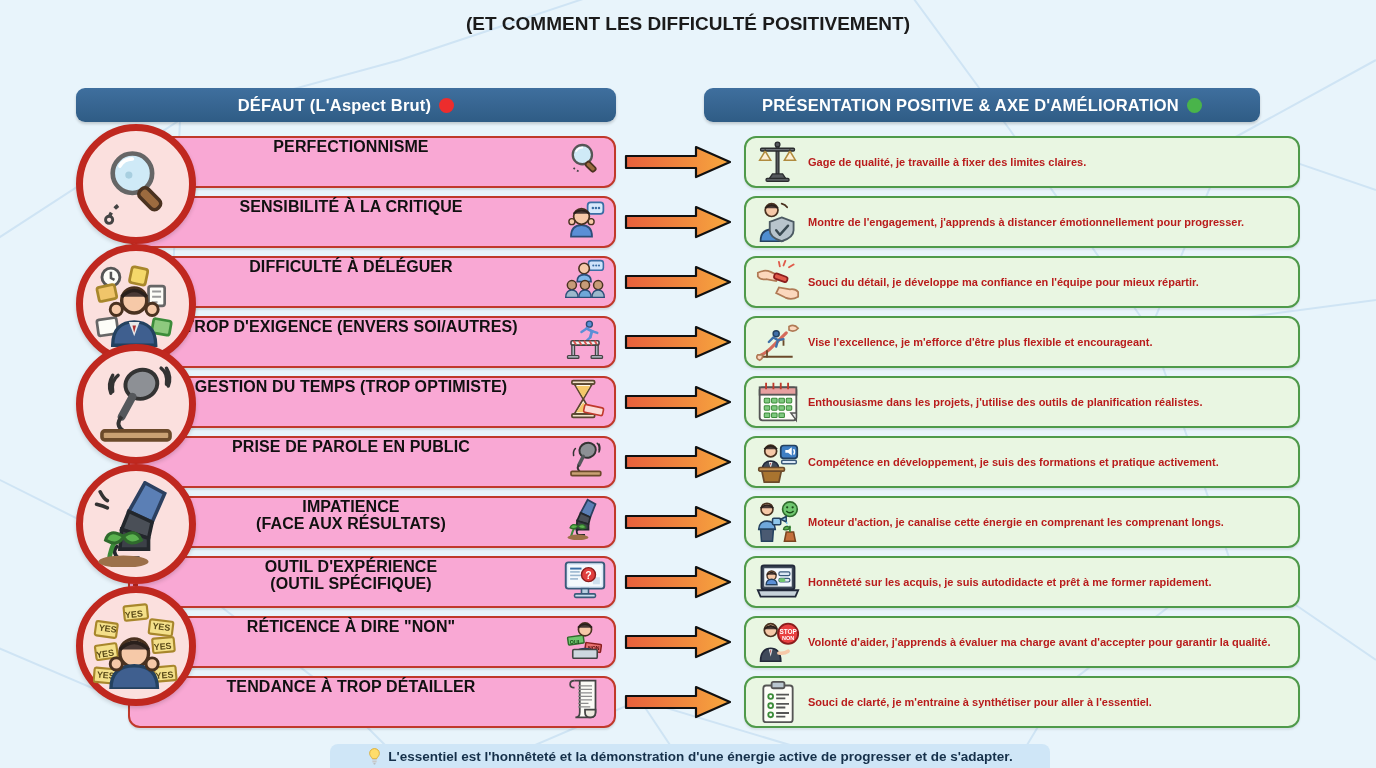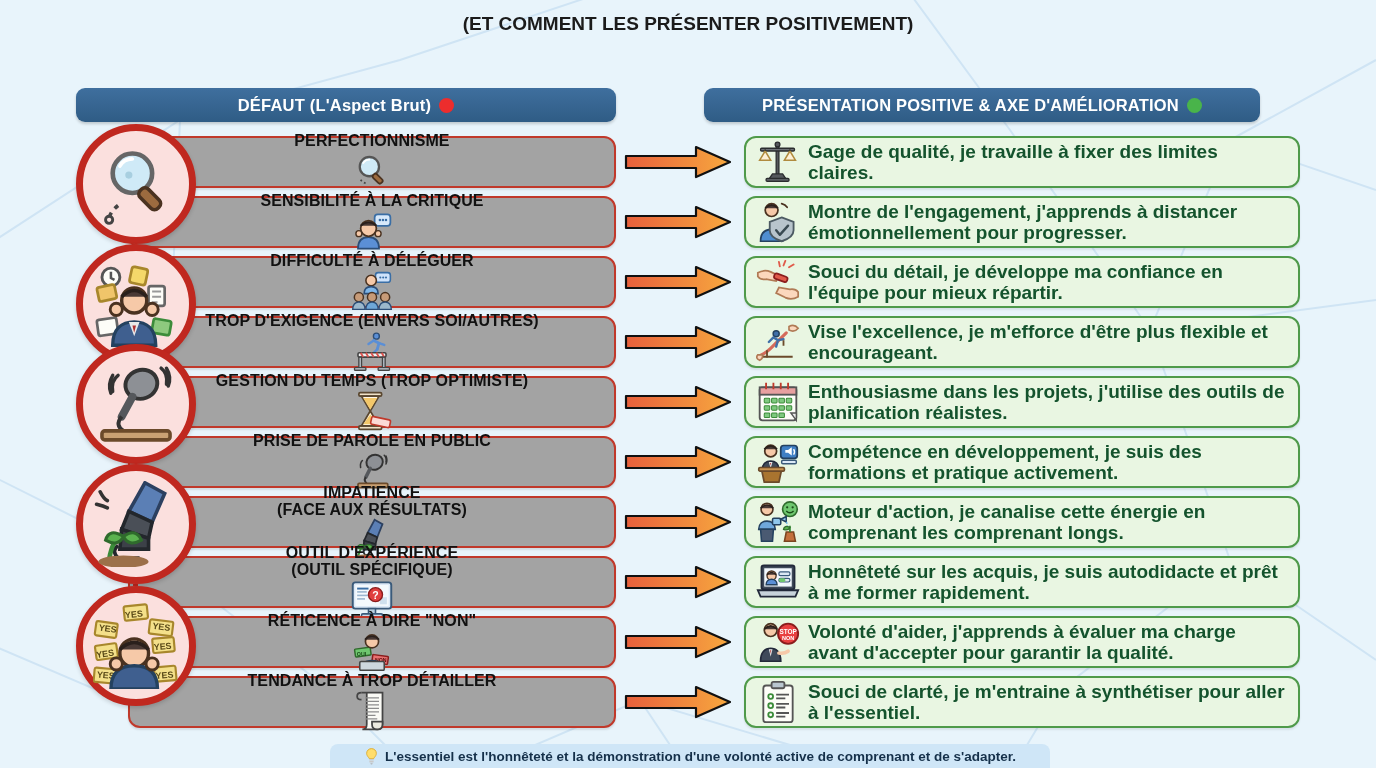--- a/index.html
+++ b/index.html
@@ -49,25 +49,24 @@
   .dot-red   { background: #ed2d2d; }
   .dot-green { background: #49b44a; }
 
   
   .rows-area { position: absolute; top: 136px; left: 0; width: 1376px; }
   .row { position: relative; height: 52px; margin-bottom: 8px; }
 
   
   .defect-box {
     position: absolute; left: 128px; width: 488px; height: 52px;
-    background: #a3a3a3; border: 2.5px solid #c0392b; border-radius: 12px;
-    display: flex; align-items: center; justify-content: center;
+    background: #f9a8d4; border: 2.5px solid #c0392b; border-radius: 12px;
+    display: flex; justify-content: center;
     box-shadow: 0 2px 2px rgba(0,0,0,.10);
     padding: 0 8px;
-    flex-direction: column;
   }
   .defect-text {
     flex: 1; text-align: center; font-weight: bold; font-size: 16px;
     color: #111; line-height: 1.08; letter-spacing: .1px;
   }
   .defect-text .l2 { display: block; }
   .defect-icon { width: 42px; height: 42px; flex: none; }
 
   
   .arrow { position: absolute; left: 624px; top: 9px; width: 108px; height: 34px; }
@@ -75,21 +74,21 @@
   
   .pos-box {
     position: absolute; left: 744px; width: 556px; height: 52px;
     background: #e9f6e2; border: 2.5px solid #4f9a4a; border-radius: 12px;
     display: flex; align-items: center; gap: 8px;
     padding: 0 10px;
     box-shadow: 0 2px 2px rgba(0,0,0,.08);
   }
   .pos-icon { width: 44px; height: 44px; flex: none; }
   .pos-text {
-    font-weight: bold; font-size: 19px; color: #14532d; line-height: 1.12;
+    font-weight: bold; font-size: 11px; color: #b91c1c; line-height: 1.12;
   }
 
   
   .rail { position: absolute; top: 0; left: 0; width: 260px; height: 768px; z-index: 3; pointer-events: none; }
   .circle {
     position: absolute; width: 120px; height: 120px; border-radius: 50%;
     background: #fbe0de; border: 7px solid #c0281f;
     display: flex; align-items: center; justify-content: center;
     box-shadow: 0 2px 4px rgba(0,0,0,.16);
     pointer-events: auto;
@@ -123,21 +122,21 @@
     <path d="M900 -20 L1010 130 L1150 330"></path>
     <path d="M430 790 L640 700 L840 760"></path>
     <path d="M640 700 L700 790"></path>
     <path d="M-20 640 L120 700 L160 560"></path>
   </g>
 </svg>
 
 <div id="page">
 
   <div class="title-wrap">
-    <div class="sub-title">(ET COMMENT LES PRÉSENTER POSITIVEMENT)</div>
+    <div class="sub-title">(ET COMMENT LES DIFFICULTÉ POSITIVEMENT)</div>
   </div>
 
   <div class="headers">
     <div id="header-left" class="col-header">
       <span>DÉFAUT (L'Aspect Brut)</span>
       <span class="dot dot-red"></span>
     </div>
     <div id="header-right" class="col-header">
       <span>PRÉSENTATION POSITIVE &amp; AXE D'AMÉLIORATION</span>
       <span class="dot dot-green"></span>
@@ -621,16 +620,16 @@
       </div>
     </div>
 
   <div class="footer">
     <svg class="f-ico" width="15" height="17" viewBox="0 0 24 28">
       <path d="M12 1c-4.4 0-8 3.4-8 7.7 0 3 1.6 5 3 6.6.8.9 1.4 1.6 1.4 2.4h7.2c0-.8.6-1.5 1.4-2.4 1.4-1.6 3-3.6 3-6.6C20 4.4 16.4 1 12 1z" fill="#ffdd6b" stroke="#d8a72c" stroke-width="1.4"></path>
       <rect x="8.3" y="18.6" width="7.4" height="2.1" rx="1" fill="#c9c9c9"></rect>
       <rect x="8.3" y="21.6" width="7.4" height="2.1" rx="1" fill="#c9c9c9"></rect>
       <path d="M10 25.2h4c-.3 1.3-1 2-2 2s-1.7-.7-2-2z" fill="#b0b0b0"></path>
     </svg>
-    <span>L'essentiel est l'honnêteté et la démonstration d'une volonté active de comprenant et de s'adapter.</span>
+    <span>L'essentiel est l'honnêteté et la démonstration d'une énergie active de progresser et de s'adapter.</span>
   </div>
 
 </div>
 
 </body></html>

